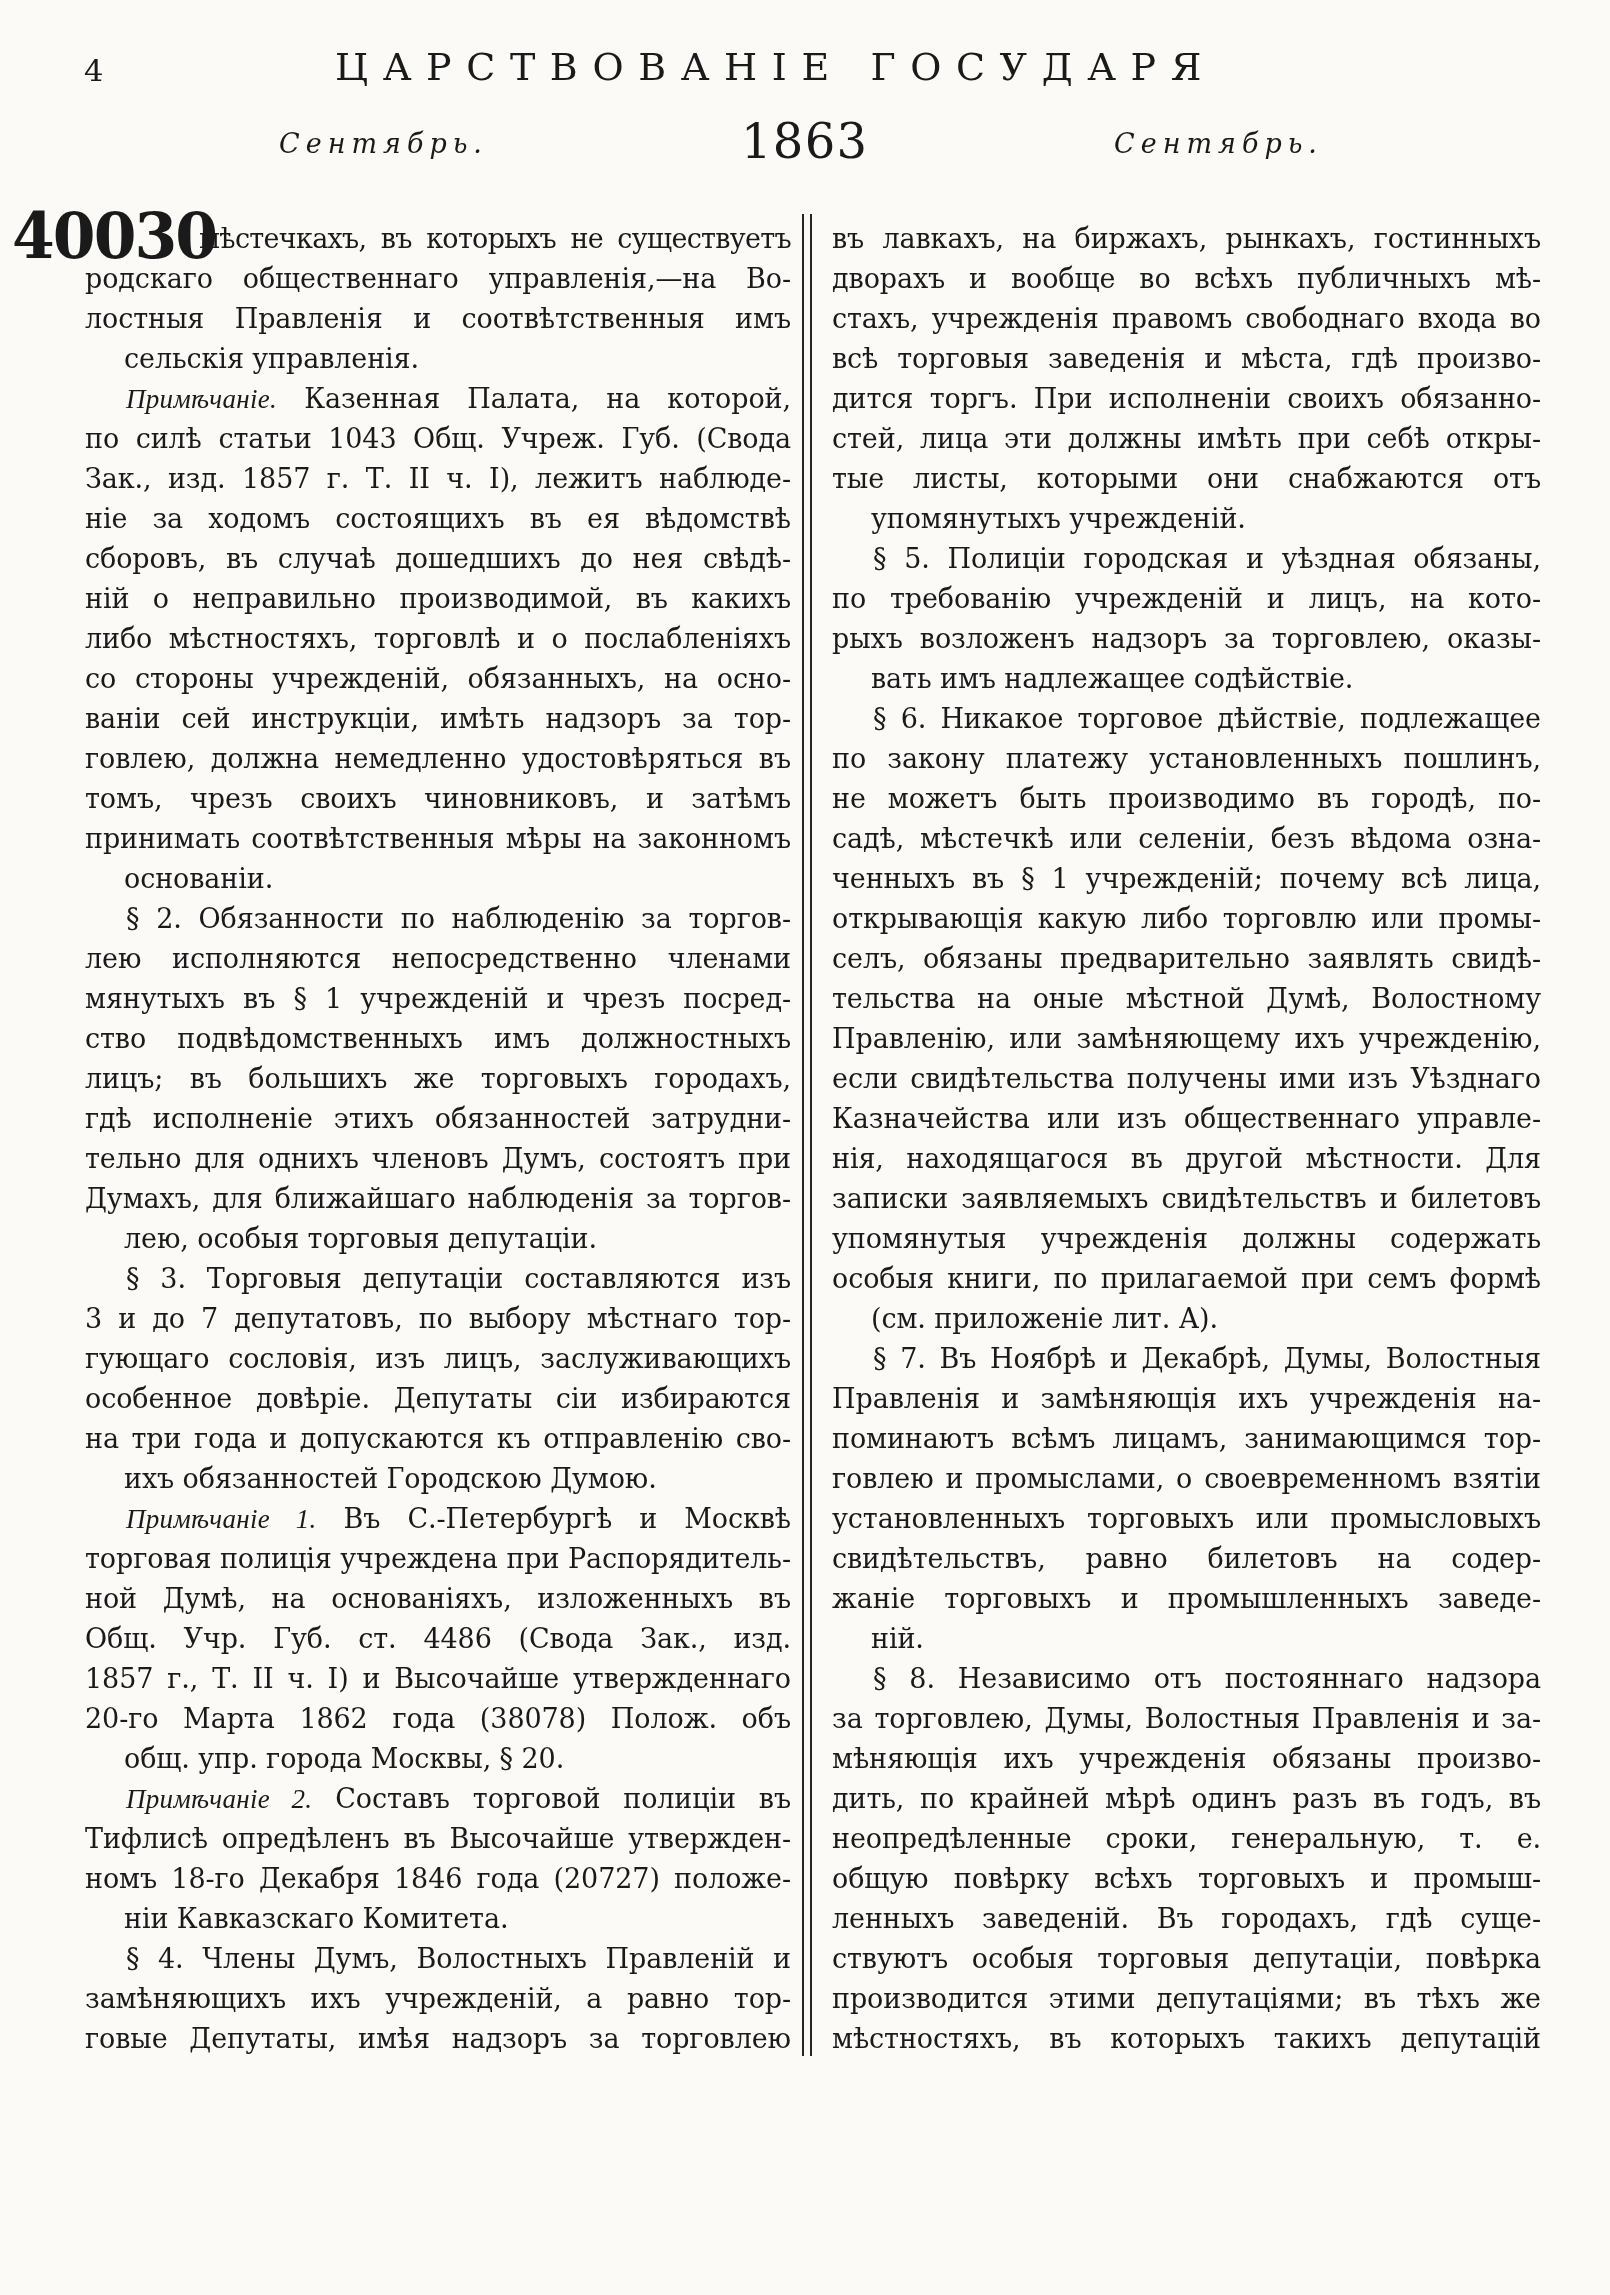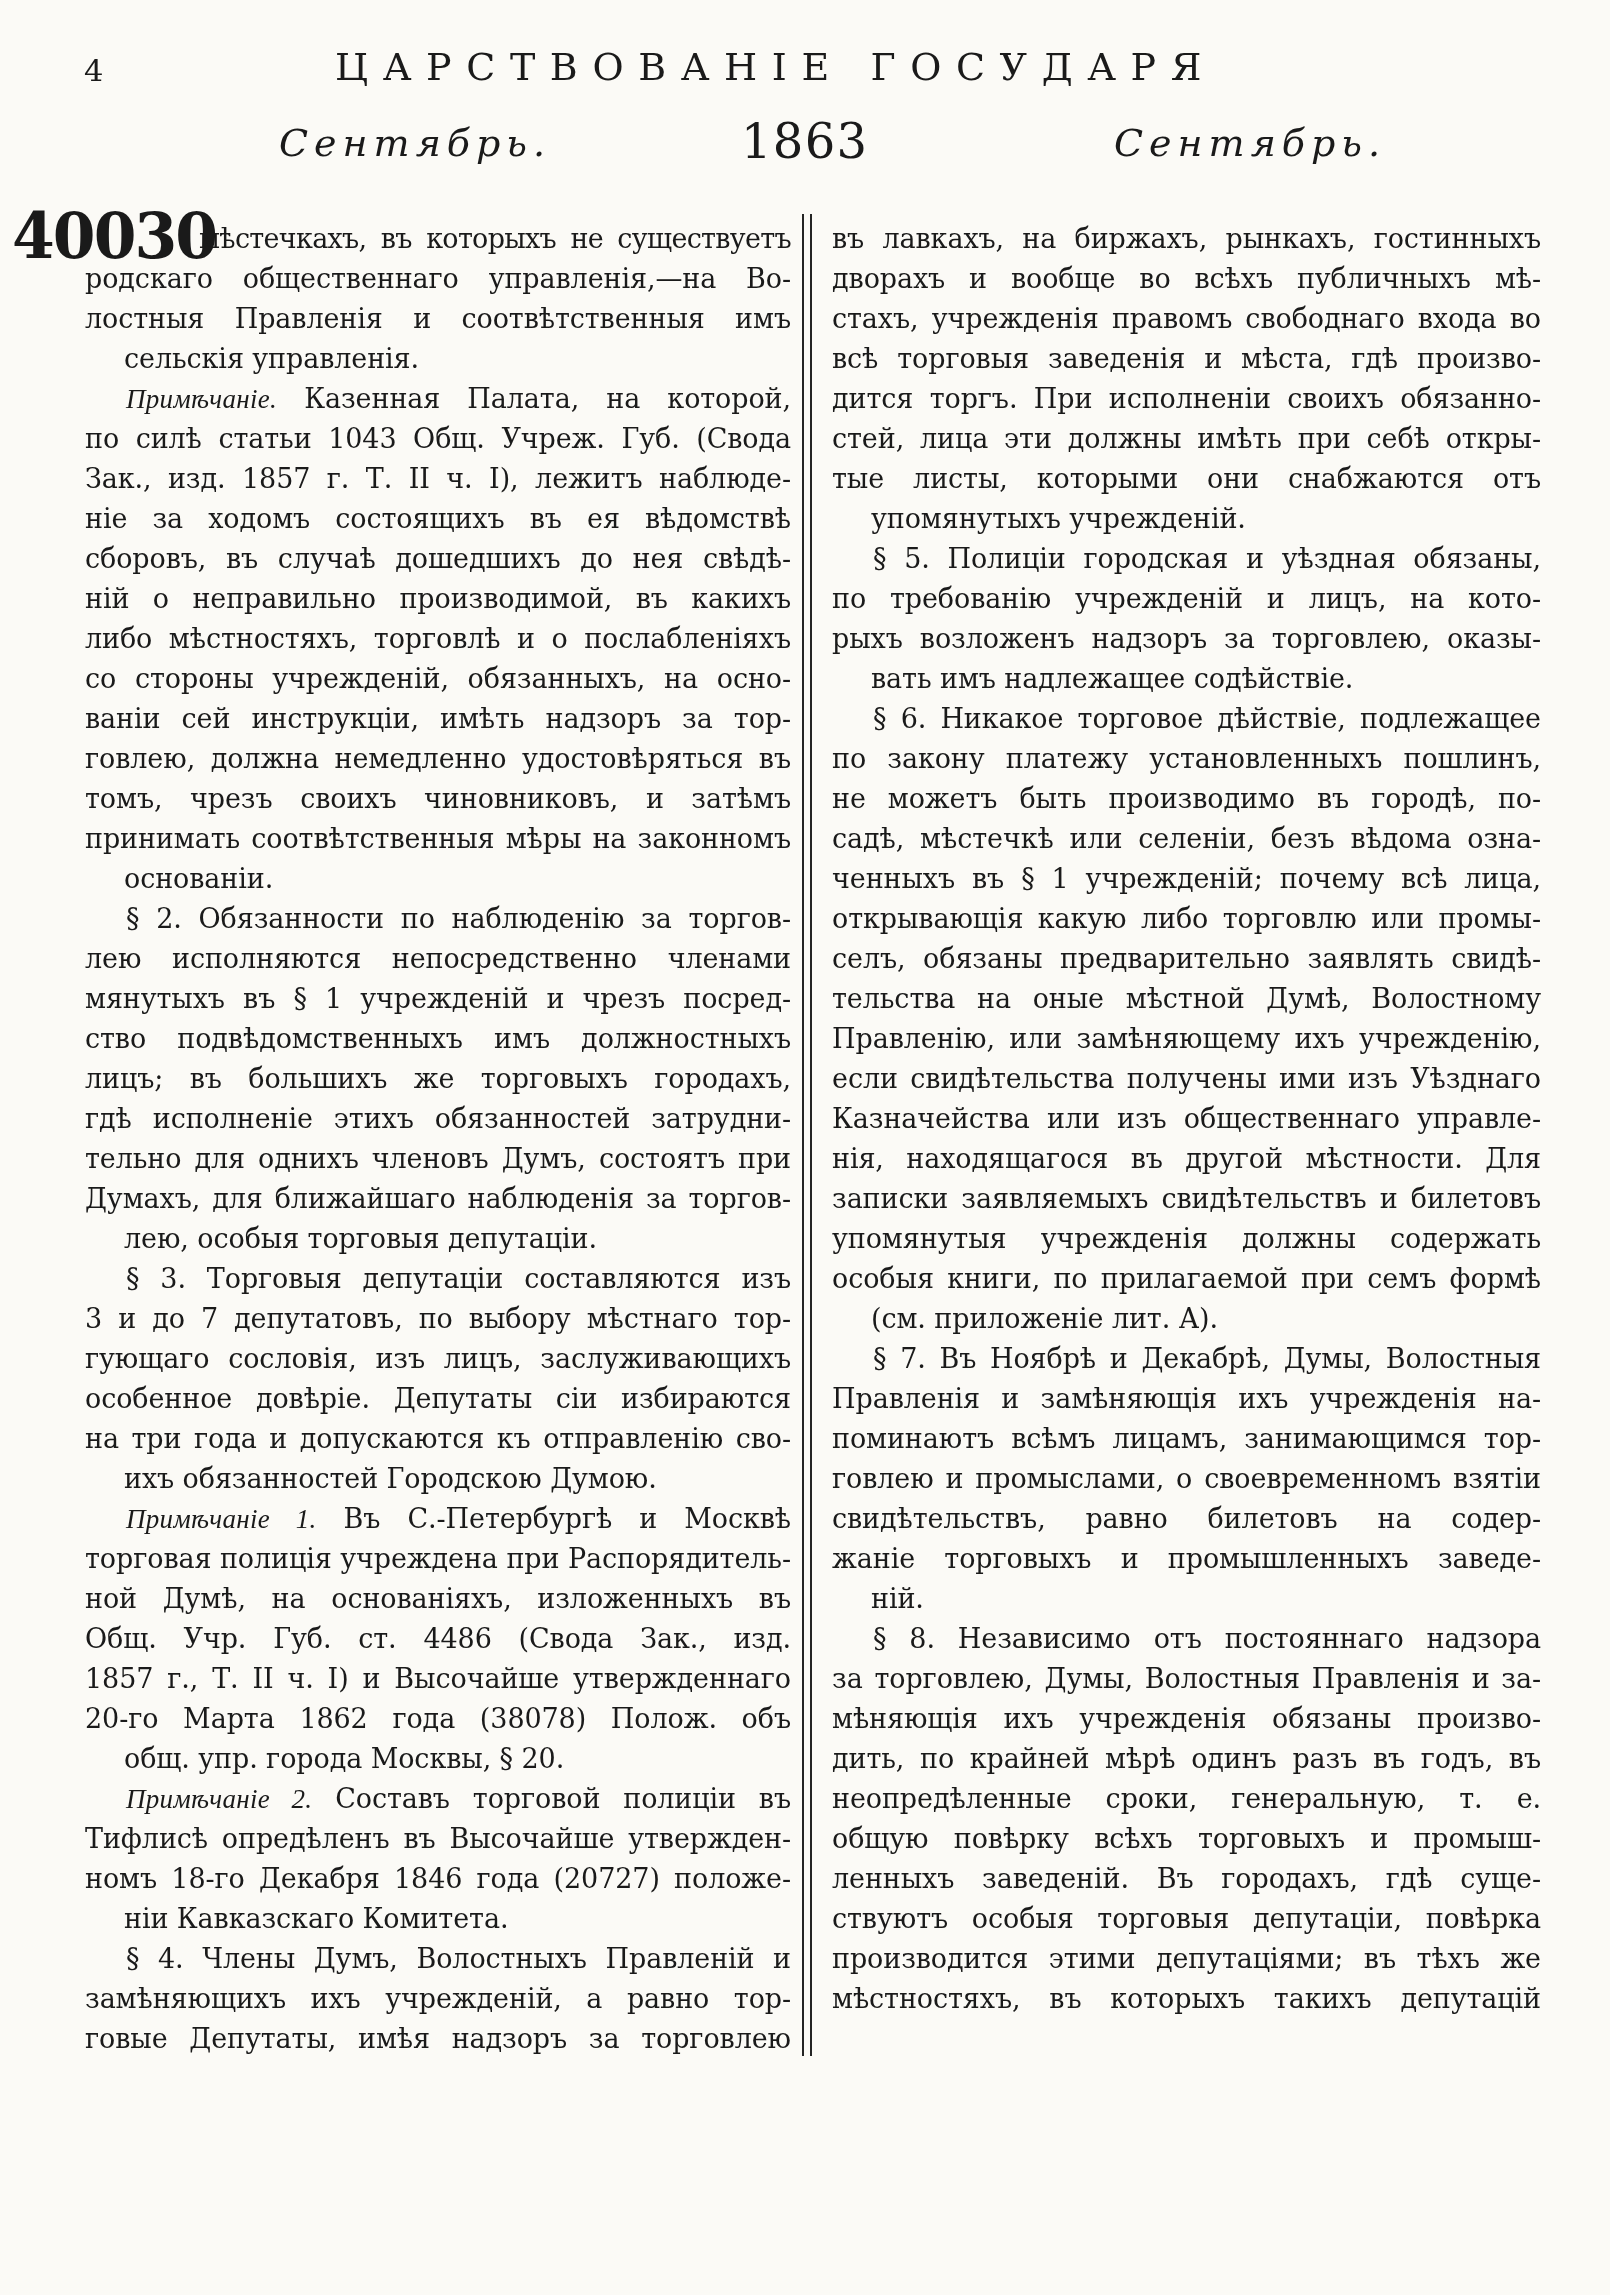--- a/index.html
+++ b/index.html
@@ -20,21 +20,21 @@
   .running-title{
     position:absolute;left:0;right:60px;top:45px;
     text-align:center;
     font-size:38px;line-height:44px;
     letter-spacing:14.6px;
     white-space:nowrap;
   }
   .month-label{
     position:absolute;top:125px;
     font-style:italic;
-    font-size:38px;line-height:37px;
+    font-size:27px;line-height:37px;
     letter-spacing:6px;
   }
   .month-left{left:279px;}
   .month-right{left:1114px;}
   .year-label{
     position:absolute;left:741px;top:121px;
     font-size:48px;line-height:40px;
     letter-spacing:1.3px;
   }
 
@@ -171,20 +171,21 @@
       <div class="line">Казначейства или изъ общественнаго управле-</div>
       <div class="line">нія, находящагося въ другой мѣстности. Для</div>
       <div class="line">записки заявляемыхъ свидѣтельствъ и билетовъ</div>
       <div class="line">упомянутыя учрежденія должны содержать</div>
       <div class="line">особыя книги, по прилагаемой при семъ формѣ</div>
       <div class="line end">(см. приложеніе лит. А).</div>
       <div class="line para">§ 7. Въ Ноябрѣ и Декабрѣ, Думы, Волостныя</div>
       <div class="line">Правленія и замѣняющія ихъ учрежденія на-</div>
       <div class="line">поминаютъ всѣмъ лицамъ, занимающимся тор-</div>
       <div class="line">говлею и промыслами, о своевременномъ взятіи</div>
+      <div class="line">установленныхъ торговыхъ или промысловыхъ</div>
       <div class="line">свидѣтельствъ, равно билетовъ на содер-</div>
       <div class="line">жаніе торговыхъ и промышленныхъ заведе-</div>
       <div class="line end">ній.</div>
       <div class="line para">§ 8. Независимо отъ постояннаго надзора</div>
       <div class="line">за торговлею, Думы, Волостныя Правленія и за-</div>
       <div class="line">мѣняющія ихъ учрежденія обязаны произво-</div>
       <div class="line">дить, по крайней мѣрѣ одинъ разъ въ годъ, въ</div>
       <div class="line">неопредѣленные сроки, генеральную, т. е.</div>
       <div class="line">общую повѣрку всѣхъ торговыхъ и промыш-</div>
       <div class="line">ленныхъ заведеній. Въ городахъ, гдѣ суще-</div>

